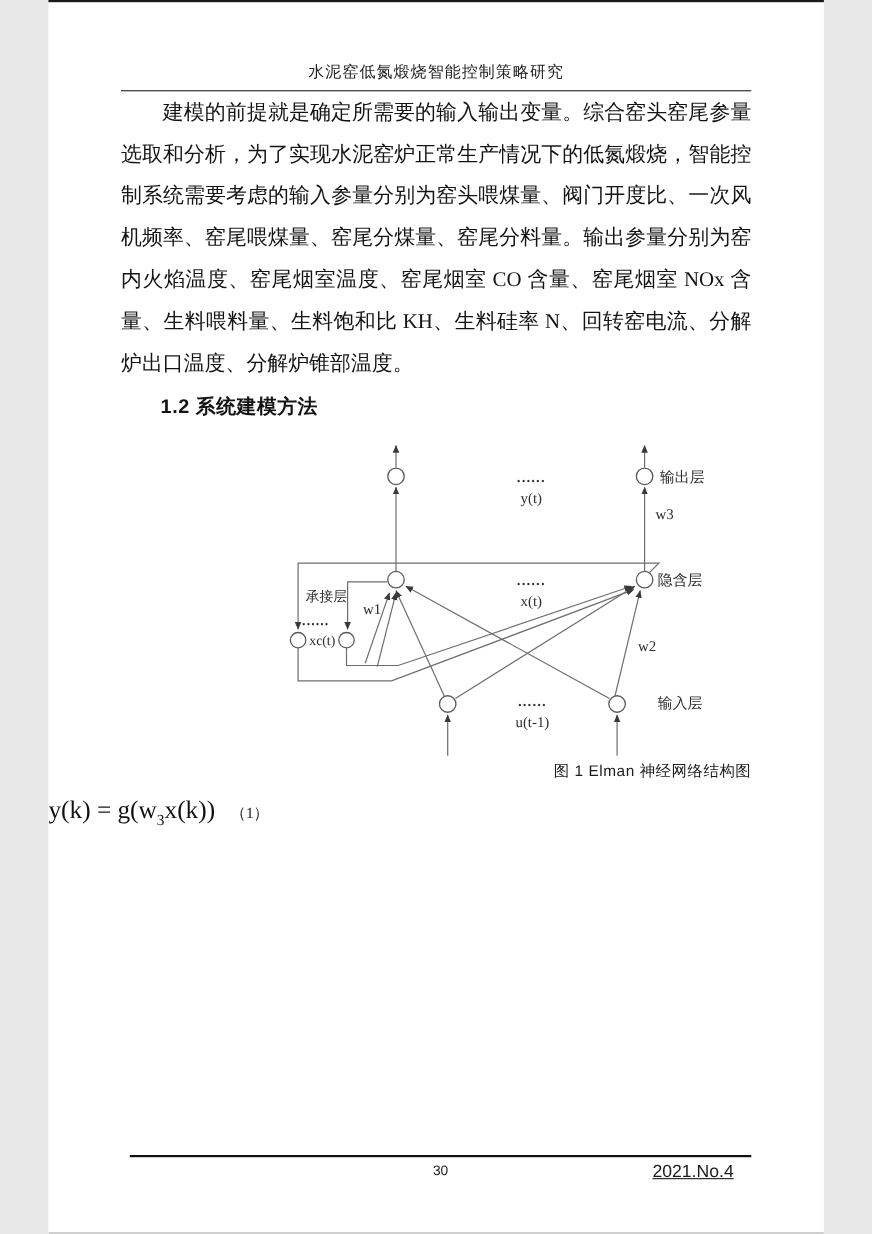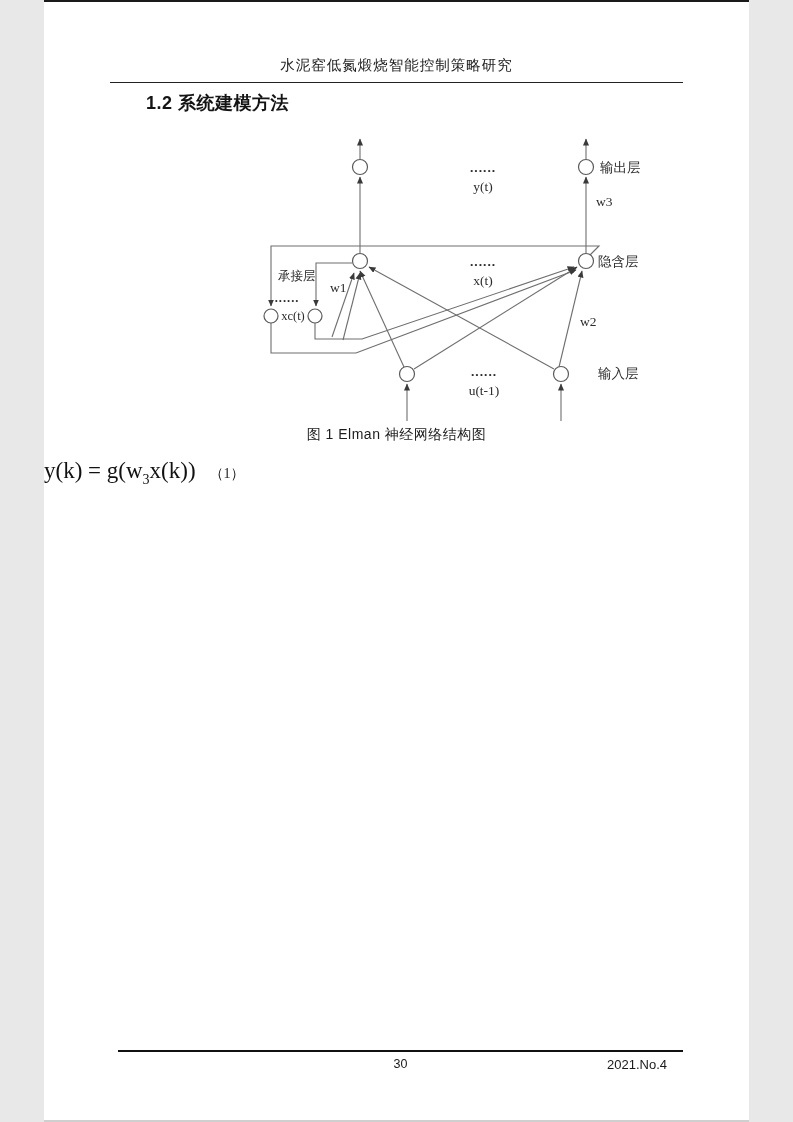--- a/index.html
+++ b/index.html
@@ -18,46 +18,47 @@
   .content p{margin:0;text-indent:2em;}
   .content sup{font-size:12px;line-height:0;}
   .section-heading{
     font-weight:bold;font-size:18px;line-height:38px;text-indent:0;margin:0;
     font-family:"Liberation Sans","DejaVu Sans",sans-serif;letter-spacing:0.5px;
   }
   .figure-wrap{margin:4px 66px 0 66px;}
   svg{display:block;}
   svg text{font-family:"Liberation Serif","DejaVu Serif",serif;fill:#2c2c2c;}
   .fig-caption{
-    text-align:center;font-family:"Liberation Sans","DejaVu Sans",sans-serif;
+    text-align:right;font-family:"Liberation Sans","DejaVu Sans",sans-serif;
     font-size:14px;color:#1c1c1c;margin-top:0px;line-height:20px;letter-spacing:0.5px;
   }
   .equation-row{
     text-align:left;font-size:23px;margin-top:10px;line-height:34px;color:#111;
   }
   .equation-row sub{font-size:14px;}
   .eq-number{font-size:14px;margin-left:14px;color:#222;}
   .footer{
     position:absolute;left:74px;right:66px;top:1048px;
     border-top:2.5px solid #111;padding-top:3px;height:22px;
     font-family:"Liberation Sans","DejaVu Sans",sans-serif;font-size:12.5px;color:#1a1a1a;
   }
   .footer .page-num{position:absolute;left:0;right:0;text-align:center;top:5px;}
-  .footer .issue{position:absolute;right:16px;top:5px;font-size:13px;}
+  .footer .issue{position:absolute;right:16px;top:5px;font-size:16px;text-decoration:underline;}
 </style>
 </head>
 <body>
 
 <div class="page">
 
   <div class="header">
     <span>水泥窑低氮煅烧智能控制策略研究</span>
   </div>
 
   <div class="content">
+    <p>建模的前提就是确定所需要的输入输出变量。综合窑头窑尾参量选取和分析，为了实现水泥窑炉正常生产情况下的低氮煅烧，智能控制系统需要考虑的输入参量分别为窑头喂煤量、阀门开度比、一次风机频率、窑尾喂煤量、窑尾分煤量、窑尾分料量。输出参量分别为窑内火焰温度、窑尾烟室温度、窑尾烟室 CO 含量、窑尾烟室 NOx 含量、生料喂料量、生料饱和比 KH、生料硅率 N、回转窑电流、分解炉出口温度、分解炉锥部温度。</p>
     <p class="section-heading">1.2 系统建模方法</p>
   </div>
 
   <div class="figure-wrap">
     <svg width="661" height="298" viewBox="0 0 661 298">
       <defs>
         <marker id="arr" markerWidth="9" markerHeight="8" refX="6.5" refY="3" orient="auto" markerUnits="userSpaceOnUse">
           <path d="M0,0 L7,3 L0,6 z" fill="#3a3a3a"></path>
         </marker>
       </defs>

